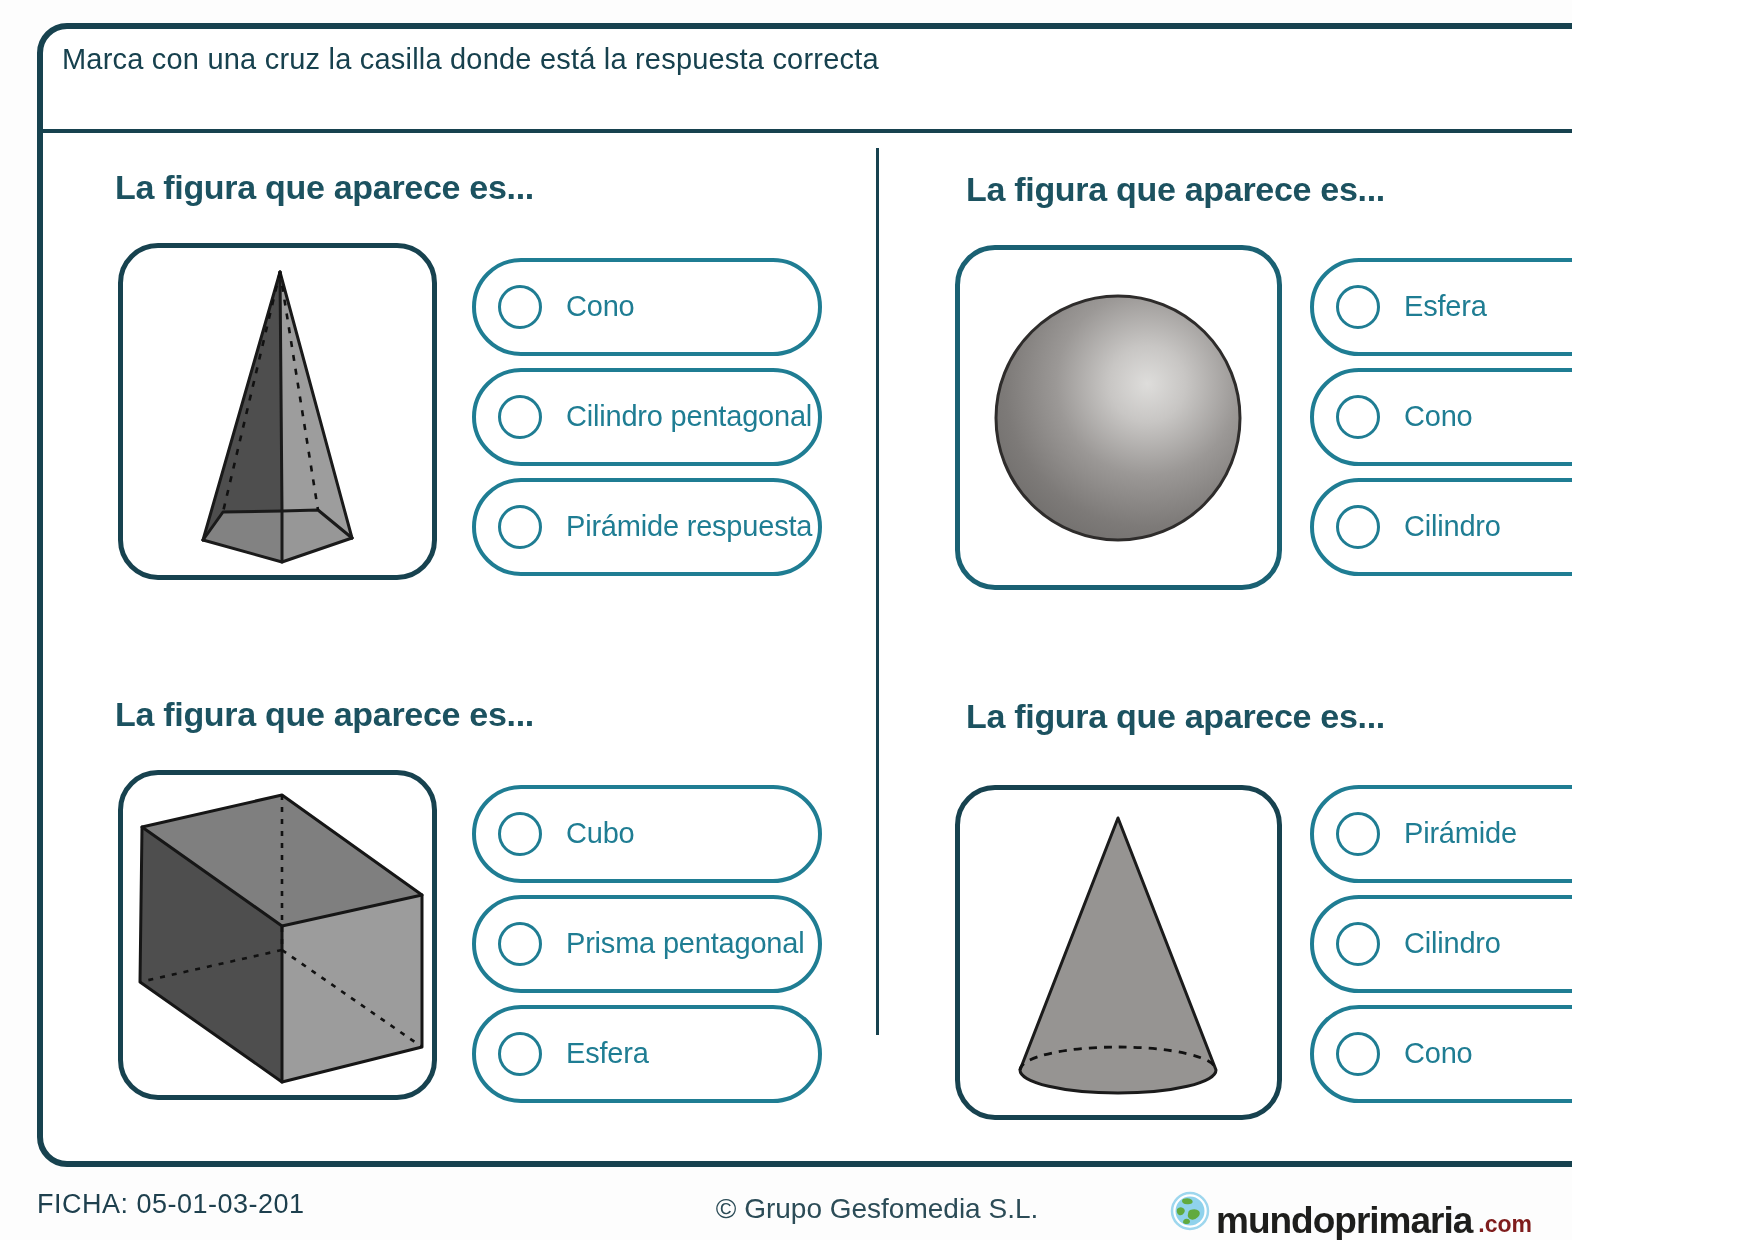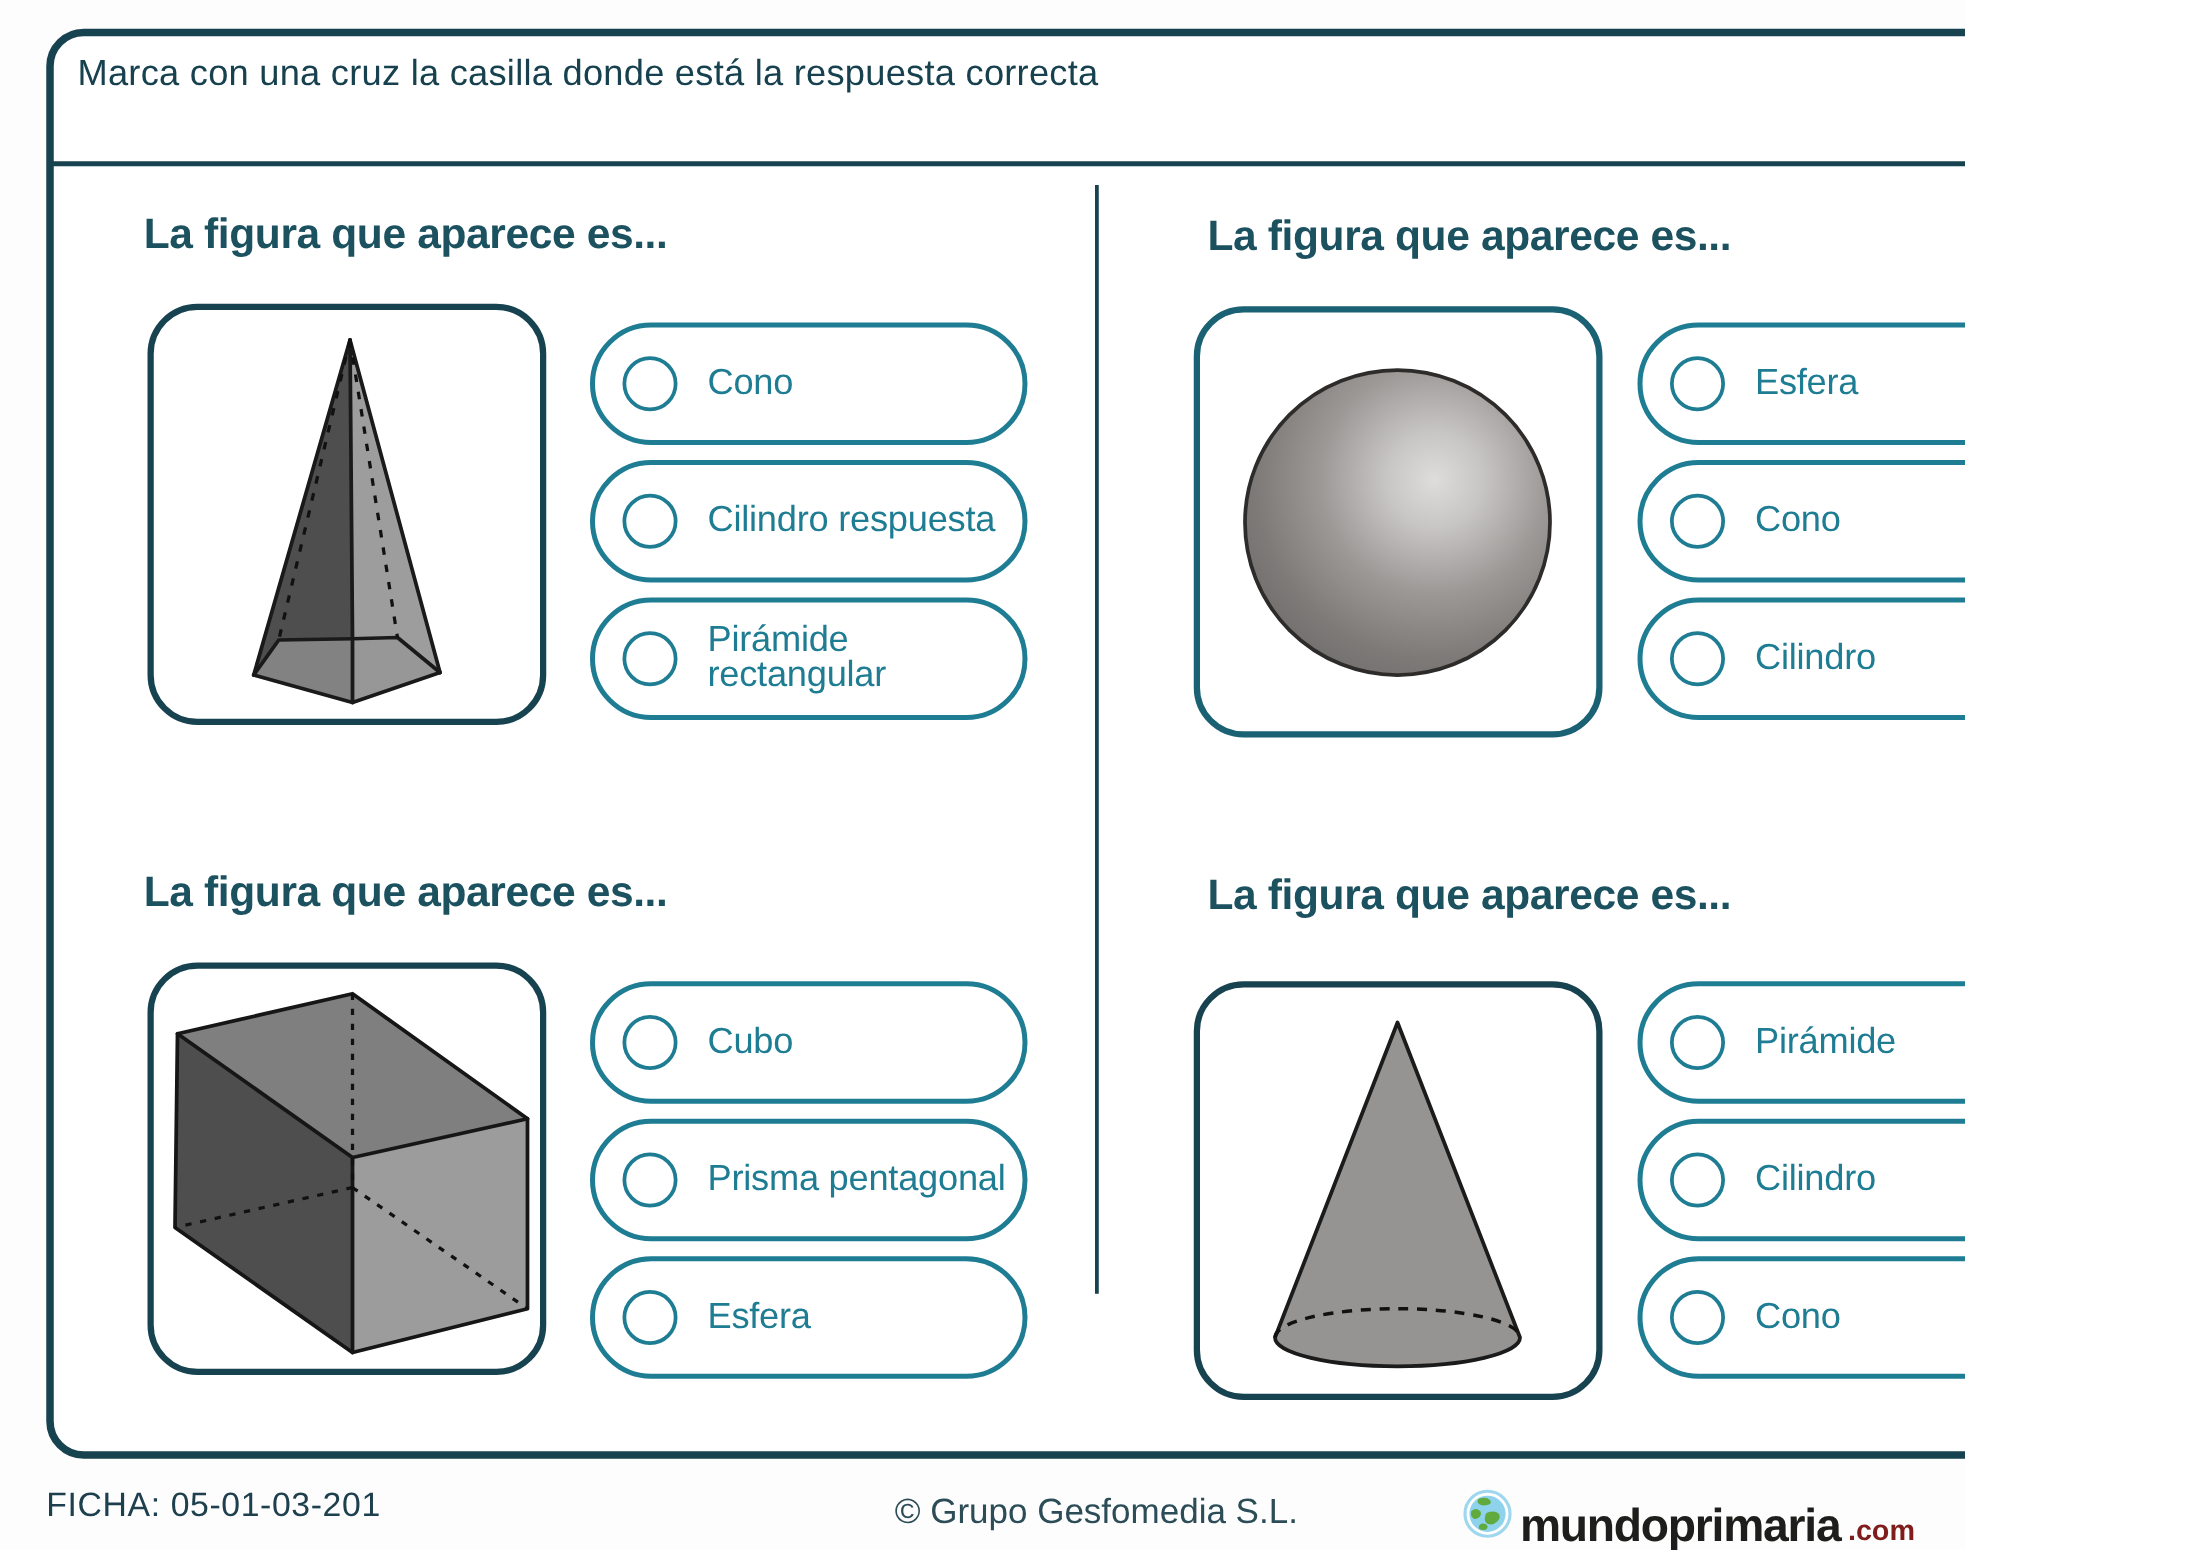--- a/index.html
+++ b/index.html
@@ -94,25 +94,25 @@
       </g>
     </svg>
   </div>
 
   <div class="pill" style="left:472px;top:258px">
     <div class="radio"></div>
     <div class="pill-label">Cono</div>
   </div>
   <div class="pill" style="left:472px;top:368px">
     <div class="radio"></div>
-    <div class="pill-label">Cilindro respuesta</div>
+    <div class="pill-label">Cilindro pentagonal</div>
   </div>
   <div class="pill" style="left:472px;top:478px">
     <div class="radio"></div>
-    <div class="pill-label">Pirámide rectangular</div>
+    <div class="pill-label">Pirámide respuesta</div>
   </div>
 
   <div class="q-title" style="left:966px;top:170px">La figura que aparece es...</div>
 
   <div class="img-box teal-border" style="left:955px;top:245px;width:327px;height:345px">
     <svg width="317" height="335" viewBox="0 0 317 335">
       <defs>
         <radialGradient id="sphG" cx="62%" cy="36%" r="78%">
           <stop offset="0%" stop-color="#dedddb"></stop>
           <stop offset="20%" stop-color="#c8c6c4"></stop>

